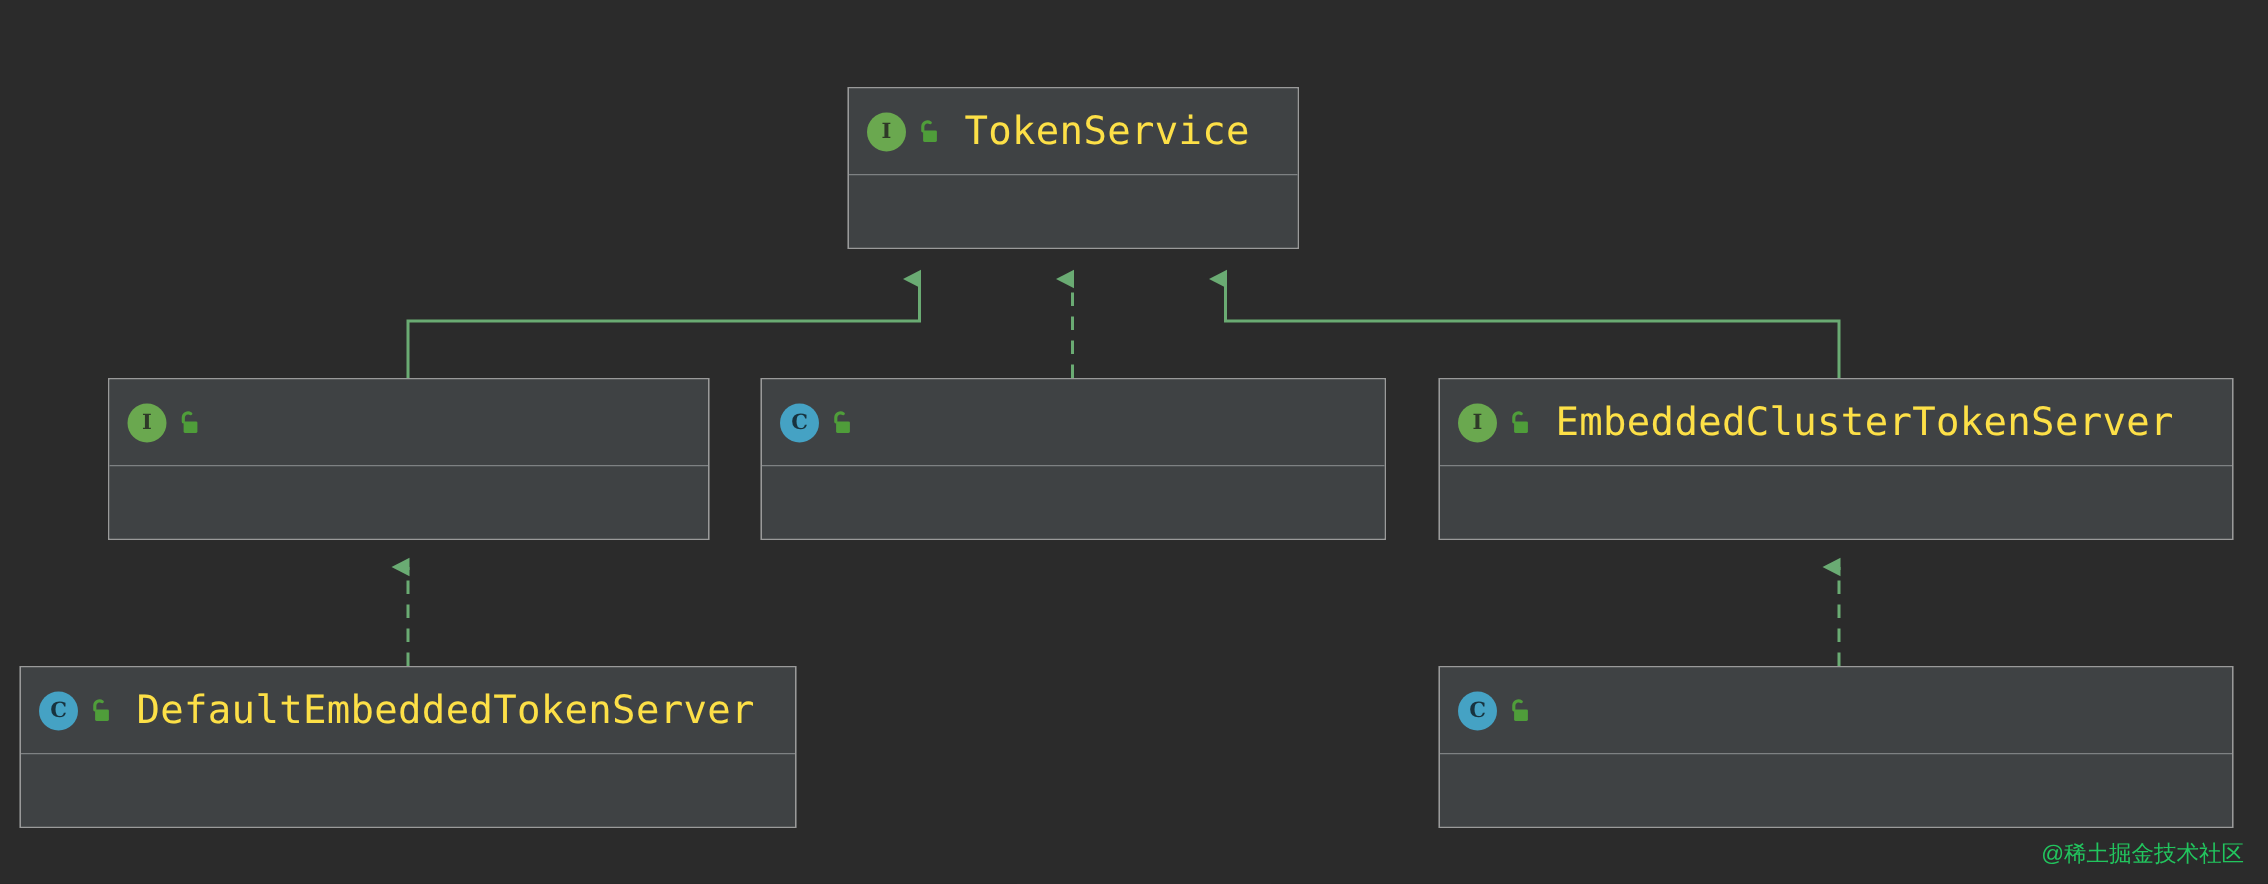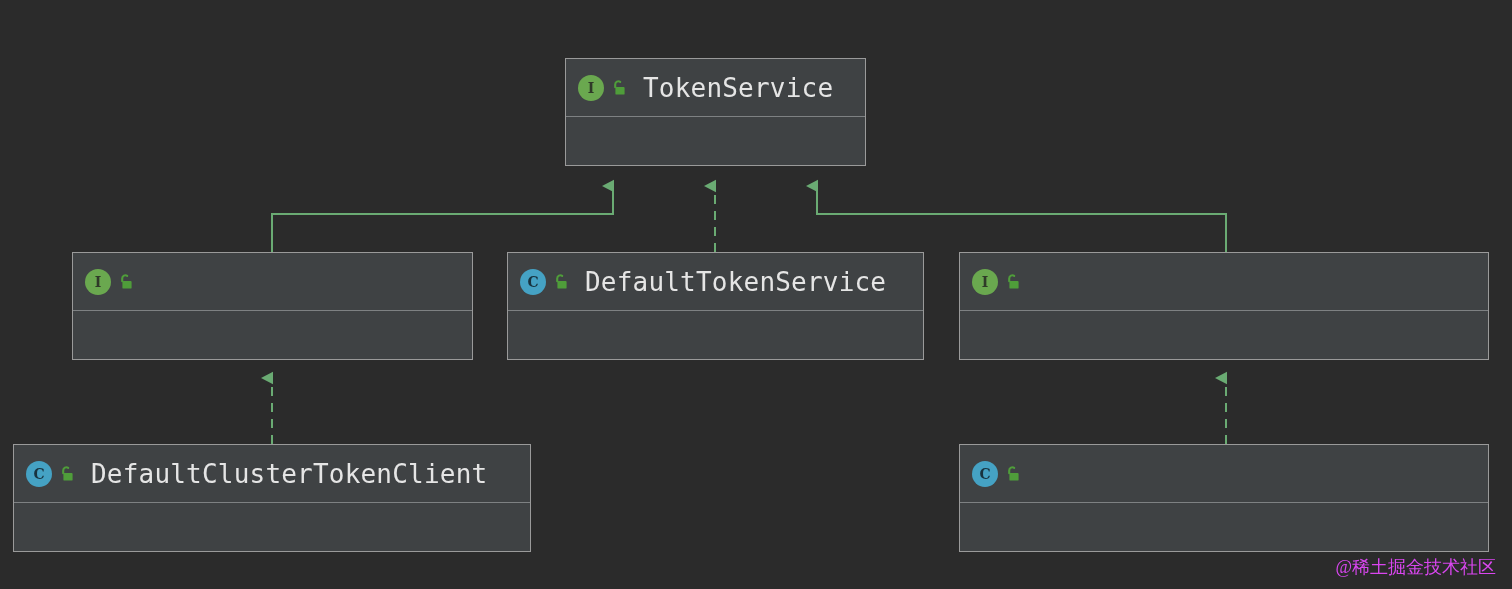--- a/index.html
+++ b/index.html
@@ -42,21 +42,21 @@
     padding: 0 14px 0 12px;
     border-bottom: 1px solid #7e8183;
     background: #3f4244;
   }
   .uml-body {
     flex: 1 1 auto;
     background: #3f4244;
   }
 
   .uml-name {
-    color: #e5e5e5;
+    color: #fde047;
     font-size: 26px;
     letter-spacing: 0.2px;
     white-space: nowrap;
     line-height: 1;
   }
 
   
   .icon-stereotype {
     width: 26px;
     height: 26px;
@@ -84,23 +84,23 @@
     flex: 0 0 auto;
     margin-right: 14px;
     display: block;
   }
 
   
   #watermark {
     position: absolute;
     right: 16px;
     bottom: 10px;
-    color: #d946ef;
-    font-size: 18px;
-    font-family: Liberation Serif, serif;
+    color: #22c55e;
+    font-size: 15px;
+    font-family: Liberation Sans, sans-serif;
     white-space: nowrap;
   }
 </style>
 </head>
 <body>
 
 <div id="canvas">
 
   <svg id="edges" viewBox="0 0 1512 589" width="1512" height="589">
     <defs>
@@ -149,48 +149,48 @@
 
   <div class="uml-node" style="left:507px; top:252px; width:417px; height:108px;">
     <div class="uml-header">
       <span class="icon-stereotype kind-class">C</span>
       <span class="icon-lock">
         <svg viewBox="0 0 20 20" width="20" height="20">
           <path d="M6.2 9.2 V6.4 a3.2 3.2 0 0 1 5.0 -2.6" fill="none" stroke="#4f9d3a" stroke-width="2.1" stroke-linecap="round"></path>
           <rect x="6.4" y="9.0" width="9.2" height="7.6" rx="0.9" fill="#4f9d3a"></rect>
         </svg>
       </span>
-      <span class="uml-name">DefaultTokenService</span>
     </div>
     <div class="uml-body"></div>
   </div>
 
   <div class="uml-node" style="left:959px; top:252px; width:530px; height:108px;">
     <div class="uml-header">
       <span class="icon-stereotype kind-interface">I</span>
       <span class="icon-lock">
         <svg viewBox="0 0 20 20" width="20" height="20">
           <path d="M6.2 9.2 V6.4 a3.2 3.2 0 0 1 5.0 -2.6" fill="none" stroke="#4f9d3a" stroke-width="2.1" stroke-linecap="round"></path>
           <rect x="6.4" y="9.0" width="9.2" height="7.6" rx="0.9" fill="#4f9d3a"></rect>
         </svg>
       </span>
+      <span class="uml-name">EmbeddedClusterTokenServer</span>
     </div>
     <div class="uml-body"></div>
   </div>
 
   <div class="uml-node" style="left:13px; top:444px; width:518px; height:108px;">
     <div class="uml-header">
       <span class="icon-stereotype kind-class">C</span>
       <span class="icon-lock">
         <svg viewBox="0 0 20 20" width="20" height="20">
           <path d="M6.2 9.2 V6.4 a3.2 3.2 0 0 1 5.0 -2.6" fill="none" stroke="#4f9d3a" stroke-width="2.1" stroke-linecap="round"></path>
           <rect x="6.4" y="9.0" width="9.2" height="7.6" rx="0.9" fill="#4f9d3a"></rect>
         </svg>
       </span>
-      <span class="uml-name">DefaultClusterTokenClient</span>
+      <span class="uml-name">DefaultEmbeddedTokenServer</span>
     </div>
     <div class="uml-body"></div>
   </div>
 
   <div class="uml-node" style="left:959px; top:444px; width:530px; height:108px;">
     <div class="uml-header">
       <span class="icon-stereotype kind-class">C</span>
       <span class="icon-lock">
         <svg viewBox="0 0 20 20" width="20" height="20">
           <path d="M6.2 9.2 V6.4 a3.2 3.2 0 0 1 5.0 -2.6" fill="none" stroke="#4f9d3a" stroke-width="2.1" stroke-linecap="round"></path>

